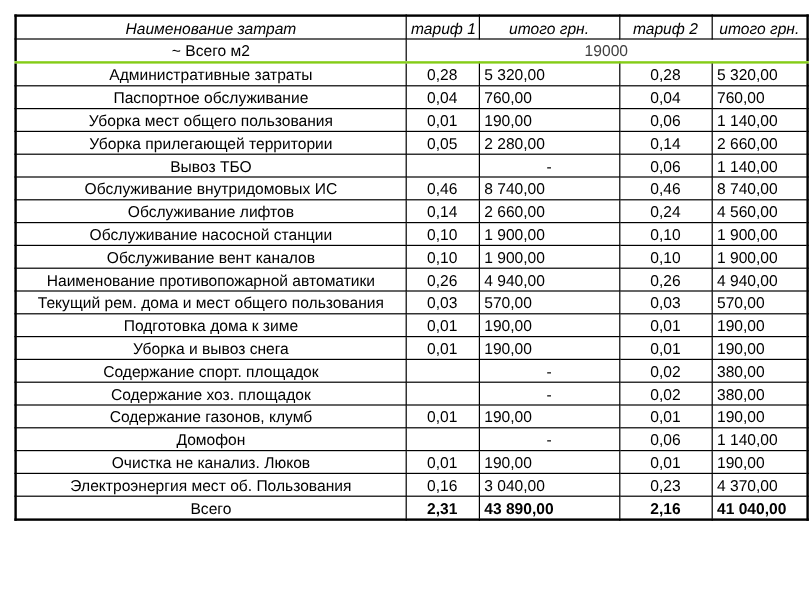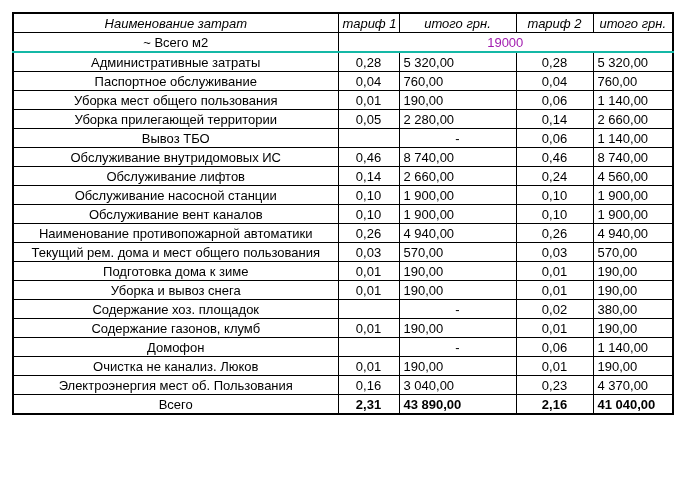--- a/index.html
+++ b/index.html
@@ -31,21 +31,21 @@
     overflow: hidden;
     white-space: nowrap;
     font-weight: normal;
     vertical-align: middle;
   }
   .cost-table thead th { text-align: center; font-style: italic; }
   td.name   { text-align: center;  padding-left: 4px; }
   td.tariff { text-align: center; }
   td.sum    { text-align: left; padding-right: 7px; }
   td.dash   { text-align: center; }
-  tr.area-row td { border-bottom: 2px solid #14b8a6; }
+  tr.area-row td { border-bottom: 2px solid #84cc16; }
   td.area-label { text-align: center; }
   td.area-value { text-align: center; }
   tr.total-row td.sum,
   tr.total-row td.tariff { font-weight: bold; }
 </style>
 </head>
 <body>
 
 <div class="sheet">
   <table class="cost-table">
@@ -59,21 +59,21 @@
     <thead>
       <tr>
         <th>Наименование затрат</th>
         <th>тариф 1</th>
         <th>итого грн.</th>
         <th>тариф 2</th>
         <th>итого грн.</th>
       </tr>
       <tr class="area-row">
         <td class="area-label">~ Всего м2</td>
-        <td class="area-value" colspan="4" style="color: #a21caf;">19000</td>
+        <td class="area-value" colspan="4" style="color: #404040;">19000</td>
       </tr>
     </thead>
     <tbody id="rows">
 
     <tr>
           <td class="name">Административные затраты</td>
           <td class="tariff">0,28</td>
           <td class="sum">5 320,00</td>
           <td class="tariff">0,28</td>
           <td class="sum">5 320,00</td>
@@ -154,20 +154,27 @@
           <td class="sum">190,00</td>
           <td class="tariff">0,01</td>
           <td class="sum">190,00</td>
         </tr>
         <tr>
           <td class="name">Уборка и вывоз снега</td>
           <td class="tariff">0,01</td>
           <td class="sum">190,00</td>
           <td class="tariff">0,01</td>
           <td class="sum">190,00</td>
+        </tr>
+        <tr>
+          <td class="name">Содержание спорт.  площадок</td>
+          <td class="tariff"></td>
+          <td class="dash">-</td>
+          <td class="tariff">0,02</td>
+          <td class="sum">380,00</td>
         </tr>
         <tr>
           <td class="name">Содержание хоз.  площадок</td>
           <td class="tariff"></td>
           <td class="dash">-</td>
           <td class="tariff">0,02</td>
           <td class="sum">380,00</td>
         </tr>
         <tr>
           <td class="name">Содержание газонов, клумб</td>

